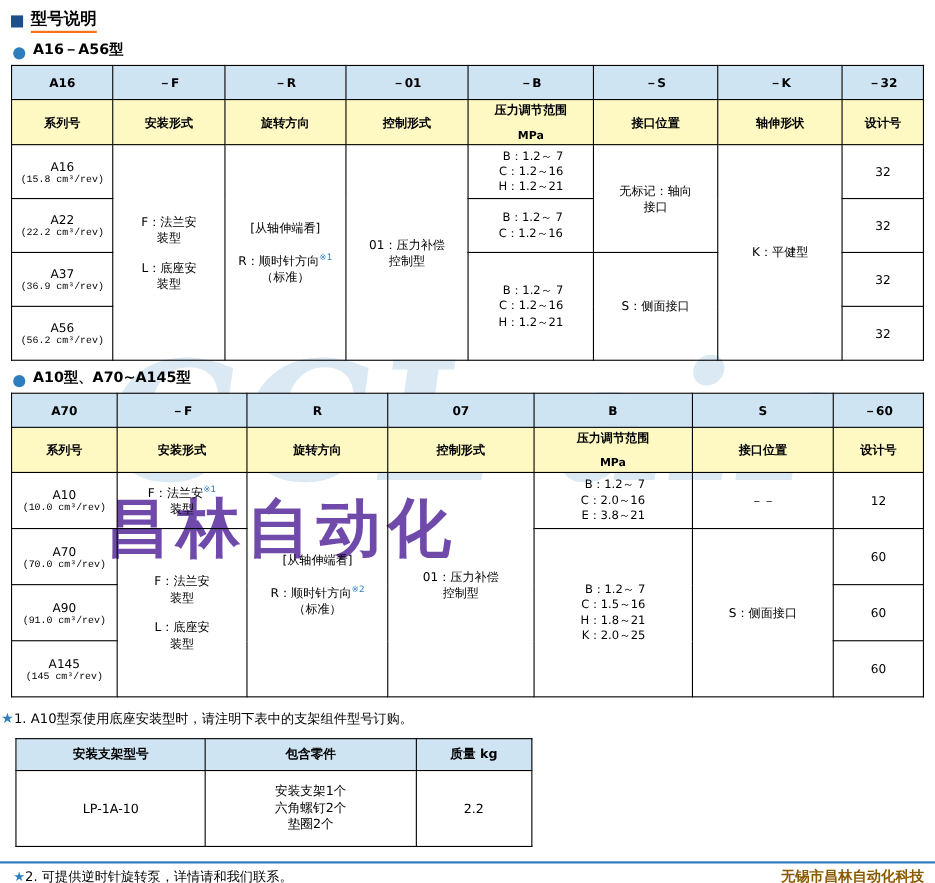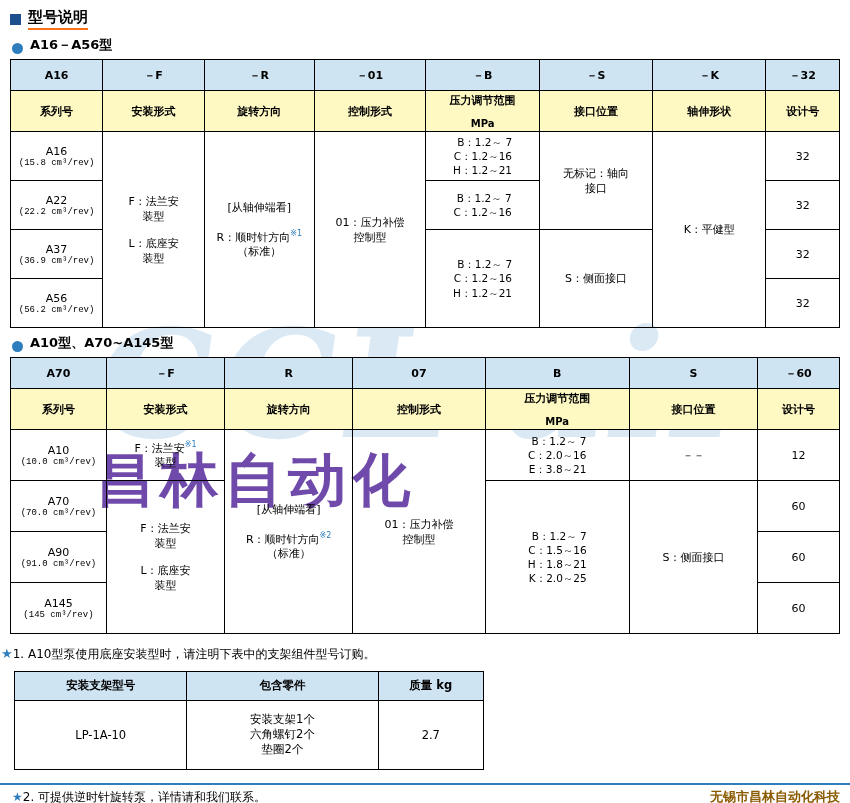--- a/index.html
+++ b/index.html
@@ -333,21 +333,21 @@
         <td class="th" style="width:190px">包含零件</td>
         <td class="th" style="width:100px">质量  kg</td>
       </tr>
       <tr>
         <td style="height:62px">LP-1A-10</td>
         <td>
           <div>安装支架1个</div>
           <div>六角螺钉2个</div>
           <div>垫圈2个</div>
         </td>
-        <td>2.7</td>
+        <td>2.2</td>
       </tr>
     </tbody>
       </table>
 
   </div>
 
   <div class="bottom-line"></div>
 
   <div class="foot">
     <div class="left">

